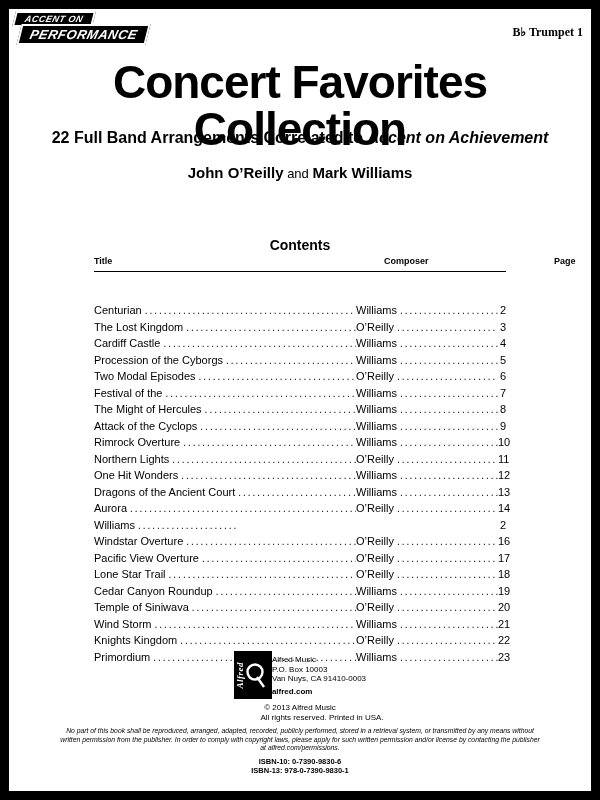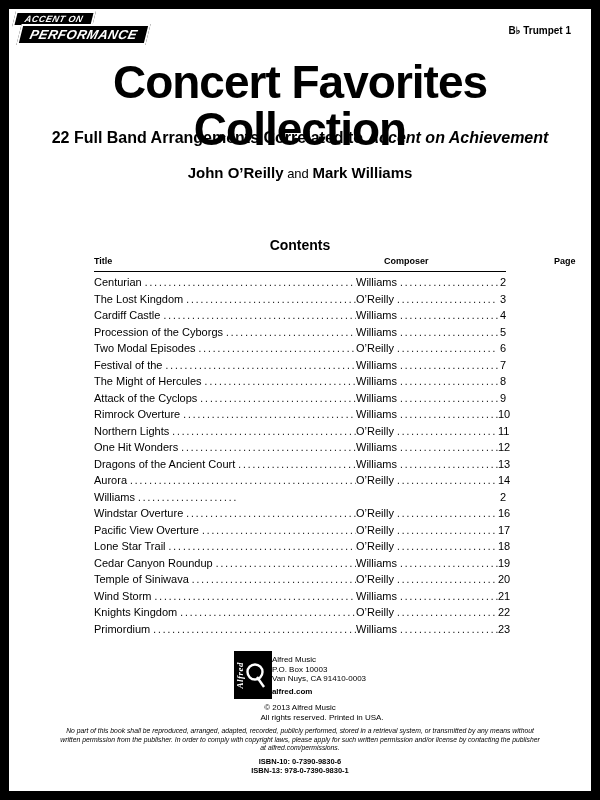--- a/index.html
+++ b/index.html
@@ -7,21 +7,21 @@
   .page{position:absolute;inset:0;border:9px solid #000;background:#fff;}
 
   
   .brand-logo{position:absolute;top:2px;left:3px;}
   .brand-bar{background:#000;color:#fff;font-style:italic;font-weight:bold;
     transform:skewX(-14deg);border:2px solid #fff;padding:1px 9px;width:max-content;
     letter-spacing:.5px;}
   .bar1{font-size:9px;margin-left:2px;}
   .bar2{font-size:13px;margin-top:-3px;margin-left:7px;}
 
-  .instrument{position:absolute;top:16px;right:20px;font-size:10px;font-weight:bold;}
+  .instrument{position:absolute;top:16px;right:8px;font-size:12px;font-weight:bold;font-family:Liberation Serif, serif;}
 
   .title{position:absolute;top:50px;left:0;right:0;margin:0;text-align:center;
     font-size:46px;line-height:1;font-weight:bold;letter-spacing:-1px;transform:scaleY(1.02);}
 
   .subtitle{position:absolute;top:120px;left:0;right:0;text-align:center;
     font-size:16px;font-weight:bold;}
   .subtitle em{font-style:italic;}
 
   .authors{position:absolute;top:155px;left:0;right:0;text-align:center;font-size:15px;}
   .authors b{font-weight:bold;}
@@ -32,21 +32,21 @@
 
   .toc{position:absolute;top:247px;left:85px;right:85px;}
   .toc-header{display:flex;align-items:baseline;border-bottom:1px solid #000;
     padding-bottom:5px;margin-bottom:4px;gap:28px;}
   .colhead{font-size:9px;font-weight:bold;}
   .g1{flex:0 0 262px;display:flex;align-items:baseline;min-width:0;}
   .g2{flex:0 0 142px;display:flex;align-items:baseline;min-width:0;}
   .pg{flex:1;text-align:right;}
 
   .toc-row{display:flex;align-items:baseline;height:16.5px;font-size:11px;}
-  .toc-title,.toc-composer{white-space:nowrap;}
+  .toc-title,.toc-composer{white-space:nowrap;margin-top:28px;}
   .dots{flex:1 1 auto;overflow:hidden;white-space:nowrap;min-width:6px;padding:0 3px;
     letter-spacing:2px;font-size:10px;}
   .dots::after{content:"......................................................................................................................................";}
   .toc-page{flex:1;text-align:right;font-size:11px;}
 
   
   .pubblock{position:absolute;top:642px;left:0;right:0;display:flex;justify-content:center;
     align-items:flex-start;gap:0;}
   .alfred-logo{width:38px;height:48px;background:#000;display:flex;align-items:center;
     justify-content:flex-start;padding:2px;box-sizing:border-box;}

